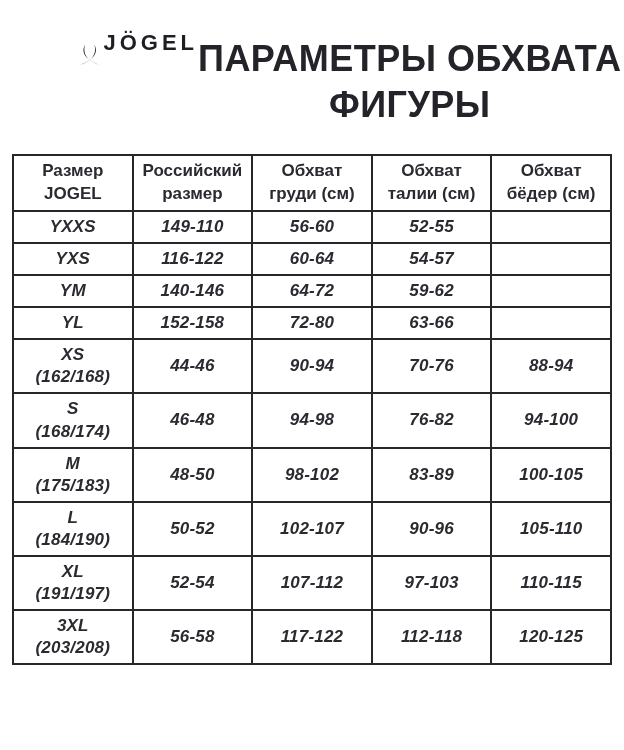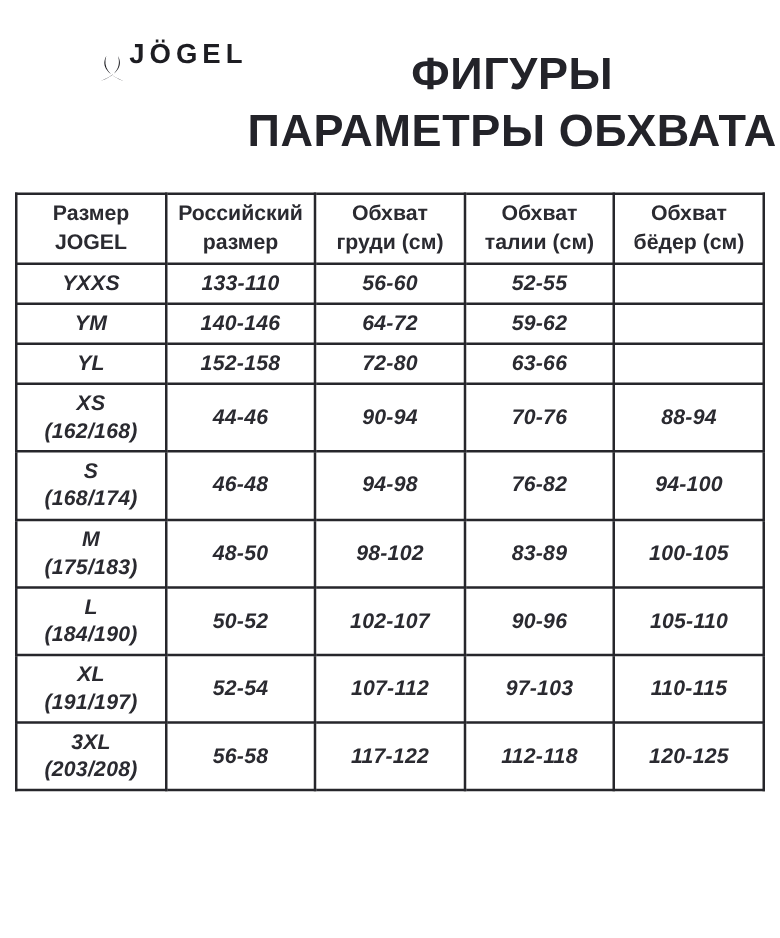--- a/index.html
+++ b/index.html
@@ -48,22 +48,22 @@
 
   <div class="header">
     <div class="logo-block">
       <svg class="logo-mark" viewBox="0 0 100 100" xmlns="http://www.w3.org/2000/svg" aria-hidden="true">
         <path d="M 33 2 C 20 26, 26 52, 86 76 C 40 61, 23 34, 33 2 Z" fill="#1d1d22"></path>
         <path d="M 67 2 C 80 26, 74 52, 14 76 C 60 61, 77 34, 67 2 Z" fill="#1d1d22"></path>
       </svg>
       <div class="logo-word">JÖGEL</div>
     </div>
     <div class="title-block">
+      <div class="title-line">ПАРАМЕТРЫ ОБХВАТА</div>
       <div class="title-line">ФИГУРЫ</div>
-      <div class="title-line">ПАРАМЕТРЫ ОБХВАТА</div>
     </div>
   </div>
 
   <table class="size-table">
     <colgroup>
       <col style="width:20%">
         <col style="width:20%">
         <col style="width:20%">
         <col style="width:20%">
         <col style="width:20%">
@@ -91,23 +91,33 @@
           <div>бёдер (см)</div>
         </th>
       </tr>
     </thead>
     <tbody id="table-body">
         <tr>
       <td>
         <div class="cell-size">YXXS</div>
 
       </td>
-      <td>133-110</td>
+      <td>149-110</td>
       <td>56-60</td>
       <td>52-55</td>
+      <td></td>
+    </tr>
+        <tr>
+      <td>
+        <div class="cell-size">YXS</div>
+
+      </td>
+      <td>116-122</td>
+      <td>60-64</td>
+      <td>54-57</td>
       <td></td>
     </tr>
         <tr>
       <td>
         <div class="cell-size">YM</div>
 
       </td>
       <td>140-146</td>
       <td>64-72</td>
       <td>59-62</td>

